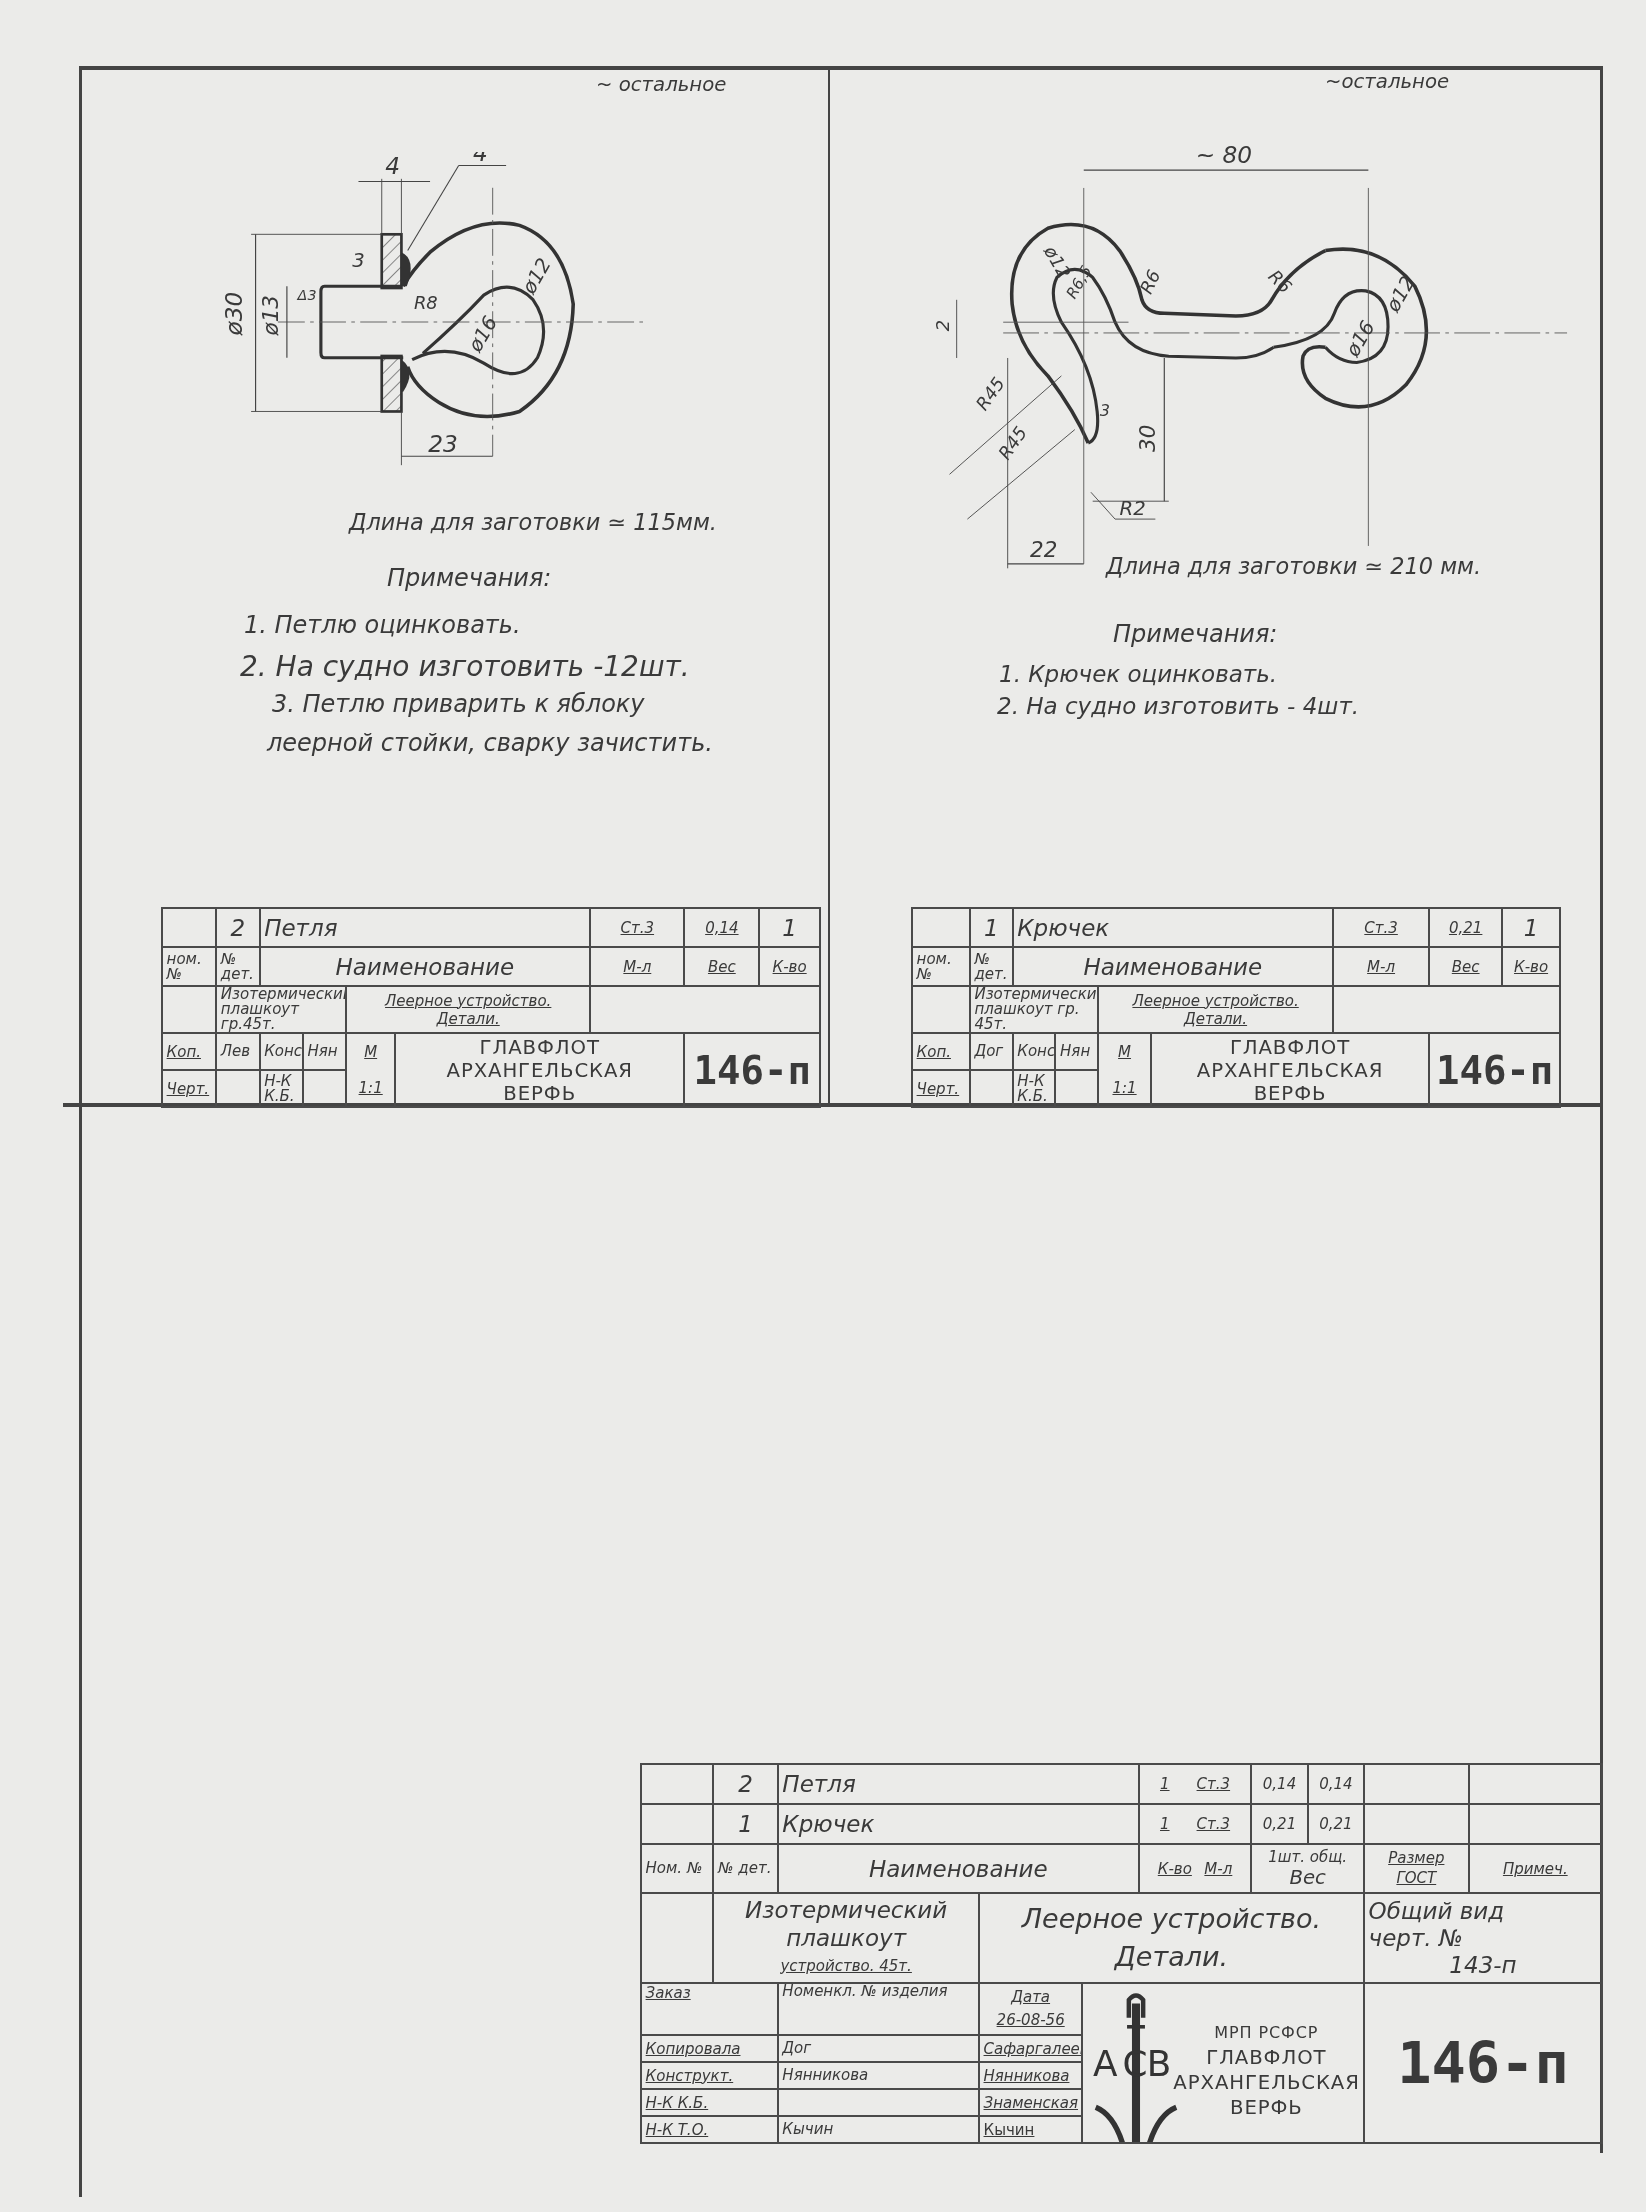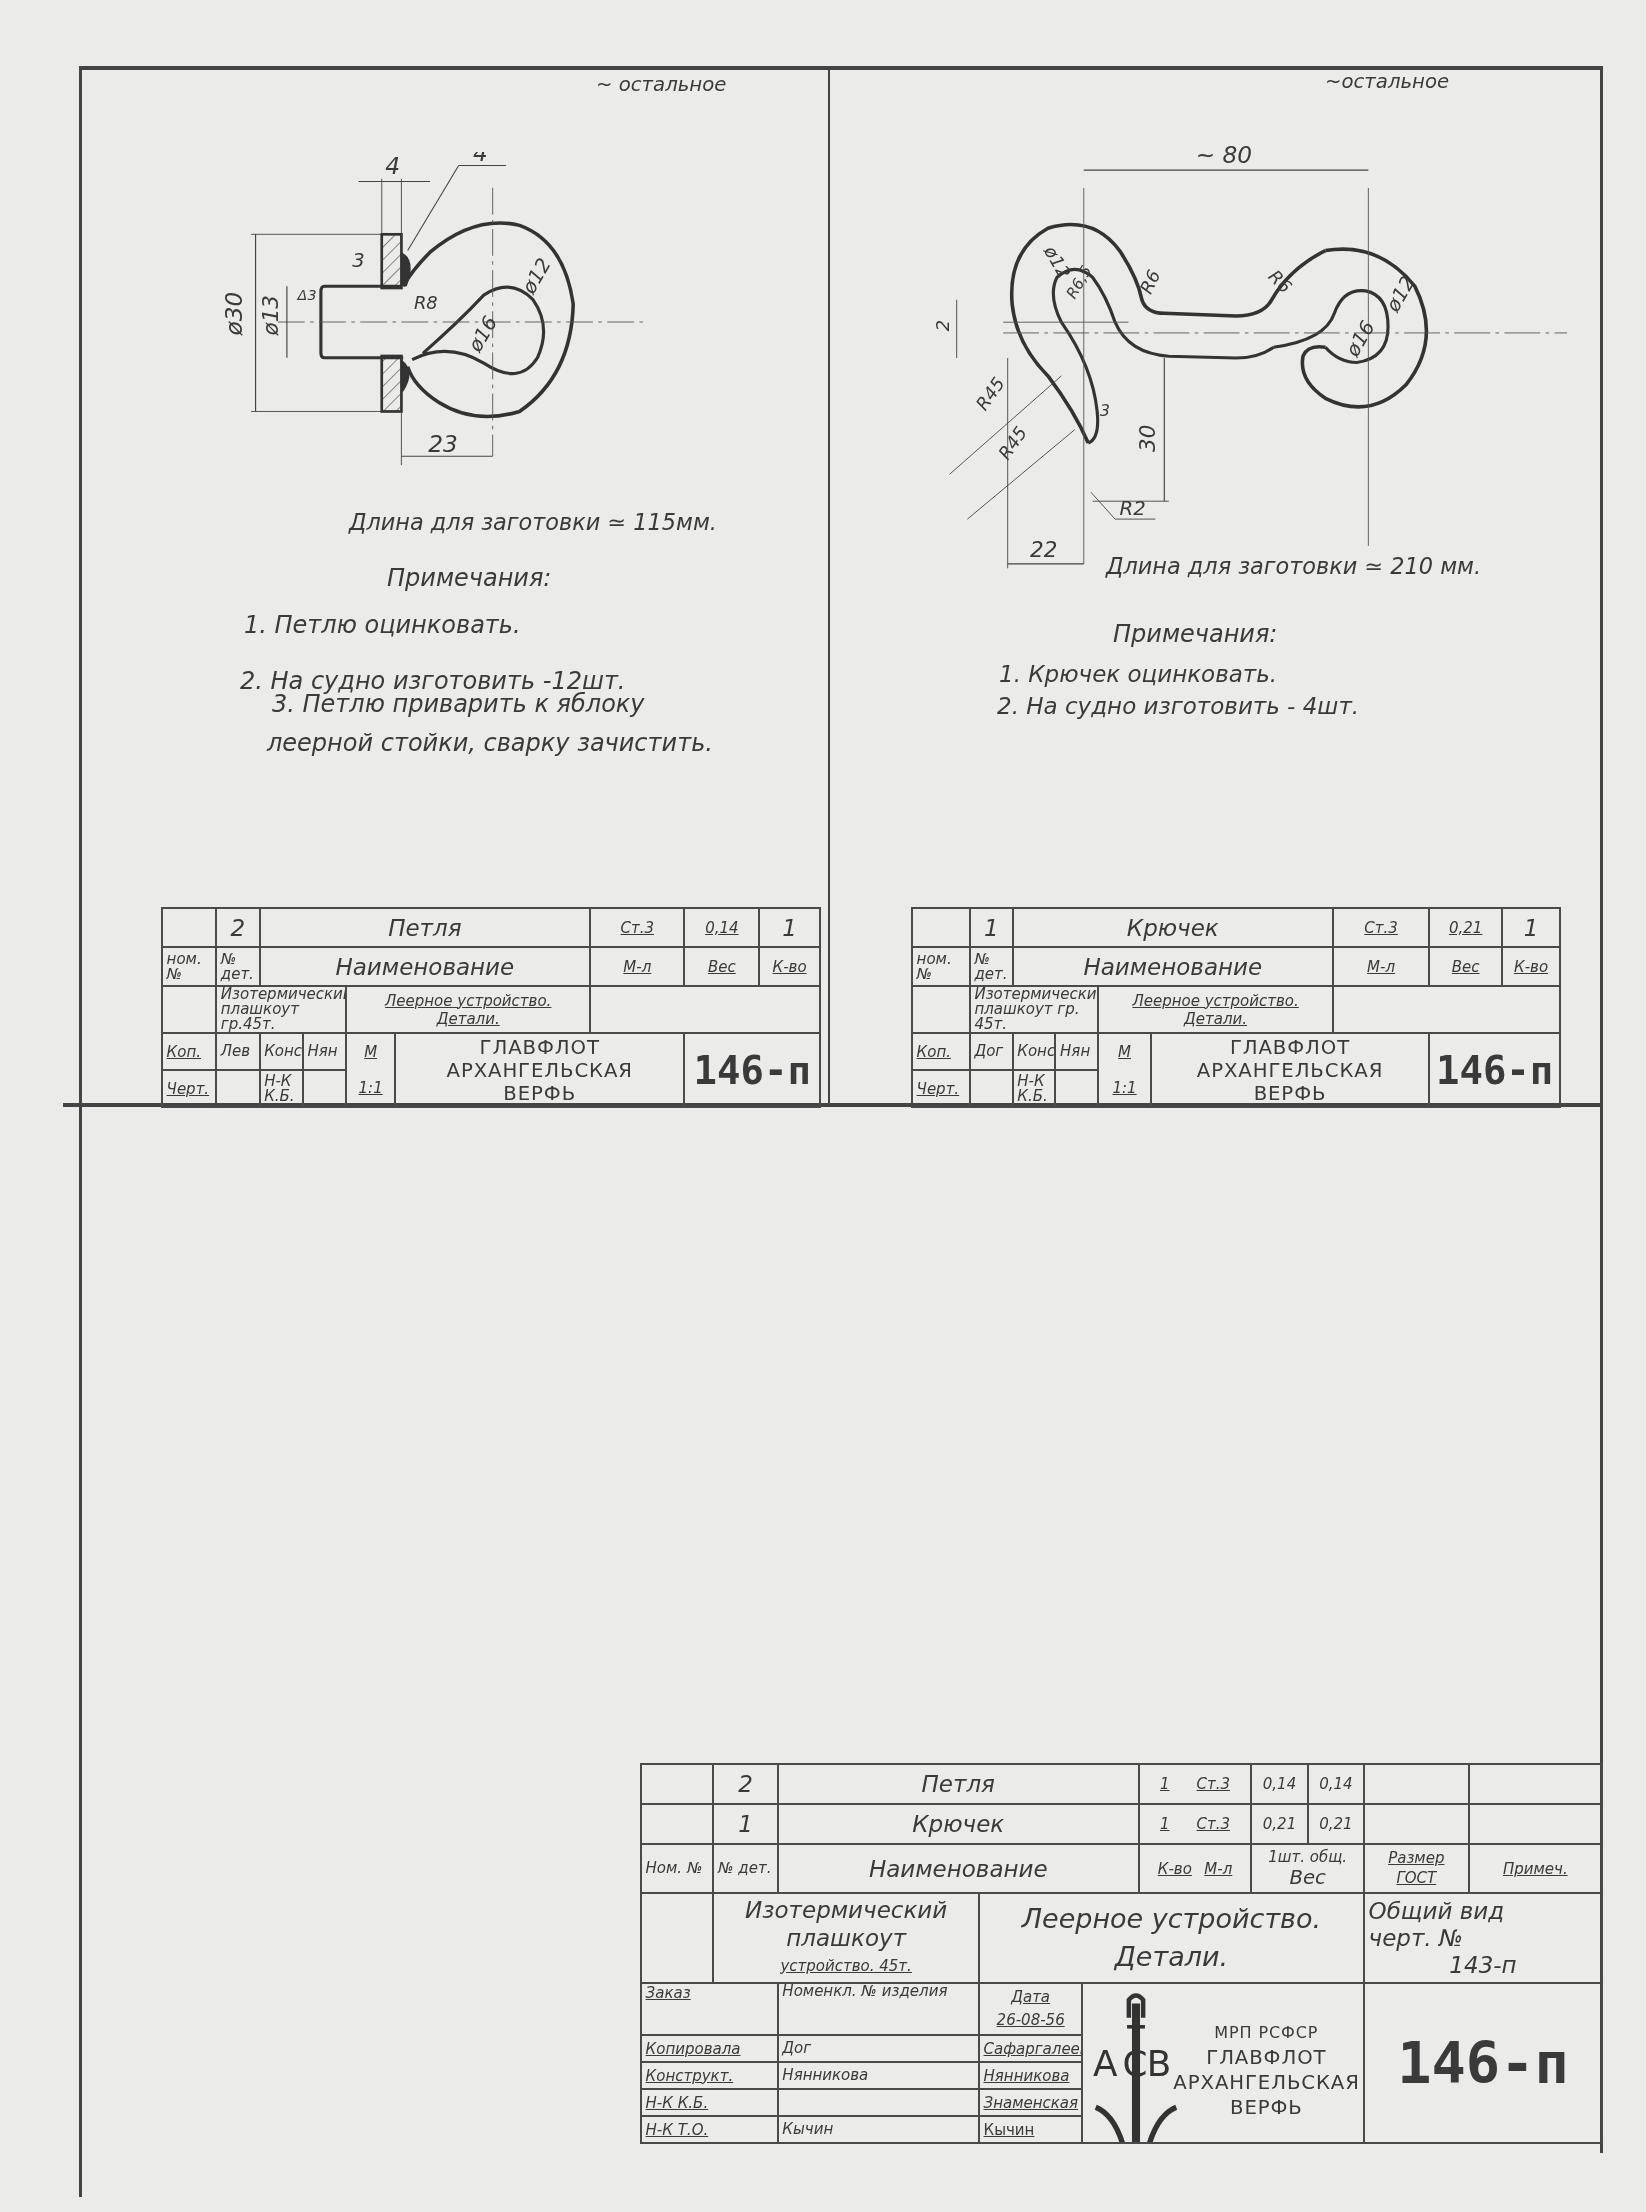--- a/index.html
+++ b/index.html
@@ -7,21 +7,21 @@
        font-family:"DejaVu Sans",sans-serif;color:#333;}
   .paper{position:absolute;left:0;top:0;width:1646px;height:2212px;background:#ebebe9;}
   .abs{position:absolute;}
   .frame-line{position:absolute;background:#444;}
   .note{position:absolute;font-style:italic;color:#3a3a3a;font-size:22.4px;white-space:nowrap;}
   table.tb{position:absolute;border-collapse:collapse;table-layout:fixed;}
   table.tb td{border:2.2px solid #4a4a4a;padding:0 3.6px;font-style:italic;color:#3a3a3a;
               overflow:hidden;white-space:nowrap;vertical-align:middle;}
   .small{font-size:15px;line-height:15px;}
   .med{font-size:15px;text-decoration:underline;}
-  .big{font-size:23px;text-align:center;}
+  .big{font-size:23px;}
   .c{text-align:center;}
   .up{font-style:normal !important;letter-spacing:0.9px;}
   .num{font-style:normal !important;font-weight:bold;font-family:"DejaVu Sans Mono",monospace;}
   svg text{font-family:"DejaVu Sans",sans-serif;font-style:italic;fill:#3a3a3a;}
 </style>
 </head>
 <body>
 
 <div class="paper">
 
@@ -74,21 +74,21 @@
     <text x="285" y="225" font-size="22" transform="rotate(-60 285 225)">ø16</text>
     <text x="345" y="160" font-size="22" transform="rotate(-60 345 160)">ø12</text>
     <line x1="198" y1="290" x2="198" y2="350" stroke="#444" stroke-width="1"></line>
     <line x1="198" y1="340" x2="300" y2="340" stroke="#444" stroke-width="1.3"></line>
     <text x="228" y="335" font-size="26">23</text>
   </svg>
 
   <div class="note" style="left:349px;top:509px;text-align:right;">Длина для заготовки ≃ 115мм.</div>
   <div class="note" style="left:387px;top:564px;font-size:24px;">Примечания:</div>
   <div class="note" style="left:244px;top:611px;font-size:24px;">1. Петлю оцинковать.</div>
-  <div class="note" style="left:240px;top:650px;font-size:24px;margin-top:17px;">2. На судно изготовить -12шт.</div>
+  <div class="note" style="left:240px;top:650px;font-size:28px;">2. На судно изготовить -12шт.</div>
   <div class="note" style="left:240px;top:690px;font-size:24px;margin-left:32px;">3. Петлю приварить к яблоку</div>
   <div class="note" style="left:267px;top:729px;font-size:24px;">леерной стойки, сварку зачистить.</div>
 
   <table class="tb" style="left:161px;top:907px;width:660px;">
     <colgroup>
         <col style="width:50px">
         <col style="width:40px">
         <col style="width:40px">
         <col style="width:40px">
         <col style="width:45px">

